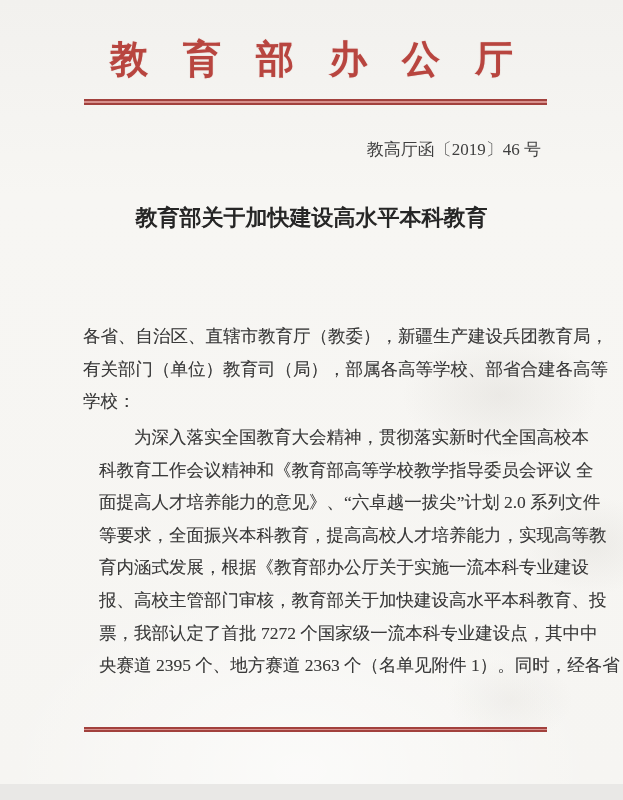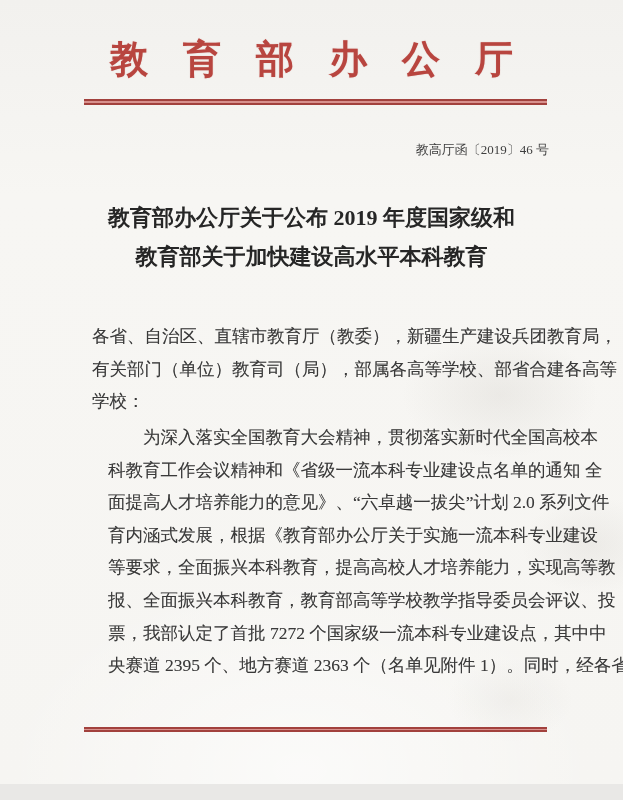--- a/index.html
+++ b/index.html
@@ -44,37 +44,37 @@
     position: absolute;
     left: 84px; right: 76px;
     background: var(--divider-fill);
     border-top: 2px solid var(--divider-edge);
     border-bottom: 2px solid var(--divider-edge);
   }
   .divider.top { top: 99px; height: 6px; }
   .divider.bottom { top: 727px; height: 5px; }
   .doc-number {
     position: absolute;
-    top: 138px; right: 74px;
-    font-size: 13px;
+    top: 138px; right: 82px;
+    font-size: 17px;
     line-height: 24px;
     color: #3f3f3f;
   }
   .title {
     position: absolute;
     top: 198px; left: 40px; right: 40px;
     text-align: center;
     font-size: 22px;
     line-height: 39px;
     font-weight: bold;
     color: #262626;
   }
   .textblock {
     position: absolute;
-    left: 92px;
+    left: 83px;
     width: 476px;
     font-size: 17.5px;
     line-height: 32.6px;
     color: var(--text-color);
     text-shadow: 0 0 0.5px rgba(60,60,60,0.35);
   }
   .addressee { top: 320px; }
   .bodytext  { top: 421px; margin-left: 16px; }
   .line { text-align: justify; text-align-last: justify; white-space: nowrap; }
   .line.left { text-align: right; text-align-last: left; }
@@ -87,36 +87,35 @@
 
   <div class="agency">
     <span>教育部办公厅</span>
   </div>
 
   <div class="divider top"></div>
 
   <div class="doc-number">教高厅函〔2019〕46 号</div>
 
   <div class="title">
-    <div>教育部办公厅关于公布 2019 年度国家级和</div>
     <div>教育部关于加快建设高水平本科教育</div>
   </div>
 
   <div class="textblock addressee">
     <div class="line">各省、自治区、直辖市教育厅（教委），新疆生产建设兵团教育局，</div>
     <div class="line">有关部门（单位）教育司（局），部属各高等学校、部省合建各高等</div>
     <div class="line left">学校：</div>
   </div>
 
   <div class="textblock bodytext">
     <div class="line indent">为深入落实全国教育大会精神，贯彻落实新时代全国高校本</div>
-    <div class="line">科教育工作会议精神和《省级一流本科专业建设点名单的通知 全</div>
+    <div class="line">科教育工作会议精神和《教育部高等学校教学指导委员会评议 全</div>
     <div class="line">面提高人才培养能力的意见》、“六卓越一拔尖”计划 2.0 系列文件</div>
+    <div class="line">等要求，全面振兴本科教育，提高高校人才培养能力，实现高等教</div>
     <div class="line">育内涵式发展，根据《教育部办公厅关于实施一流本科专业建设</div>
-    <div class="line">等要求，全面振兴本科教育，提高高校人才培养能力，实现高等教</div>
-    <div class="line">报、全面振兴本科教育，教育部高等学校教学指导委员会评议、投</div>
+    <div class="line">报、高校主管部门审核，教育部关于加快建设高水平本科教育、投</div>
     <div class="line">票，我部认定了首批 7272 个国家级一流本科专业建设点，其中中</div>
     <div class="line">央赛道 2395 个、地方赛道 2363 个（名单见附件 1）。同时，经各省</div>
   </div>
 
   <div class="divider bottom"></div>
 
 </div>
 
 </body></html>

